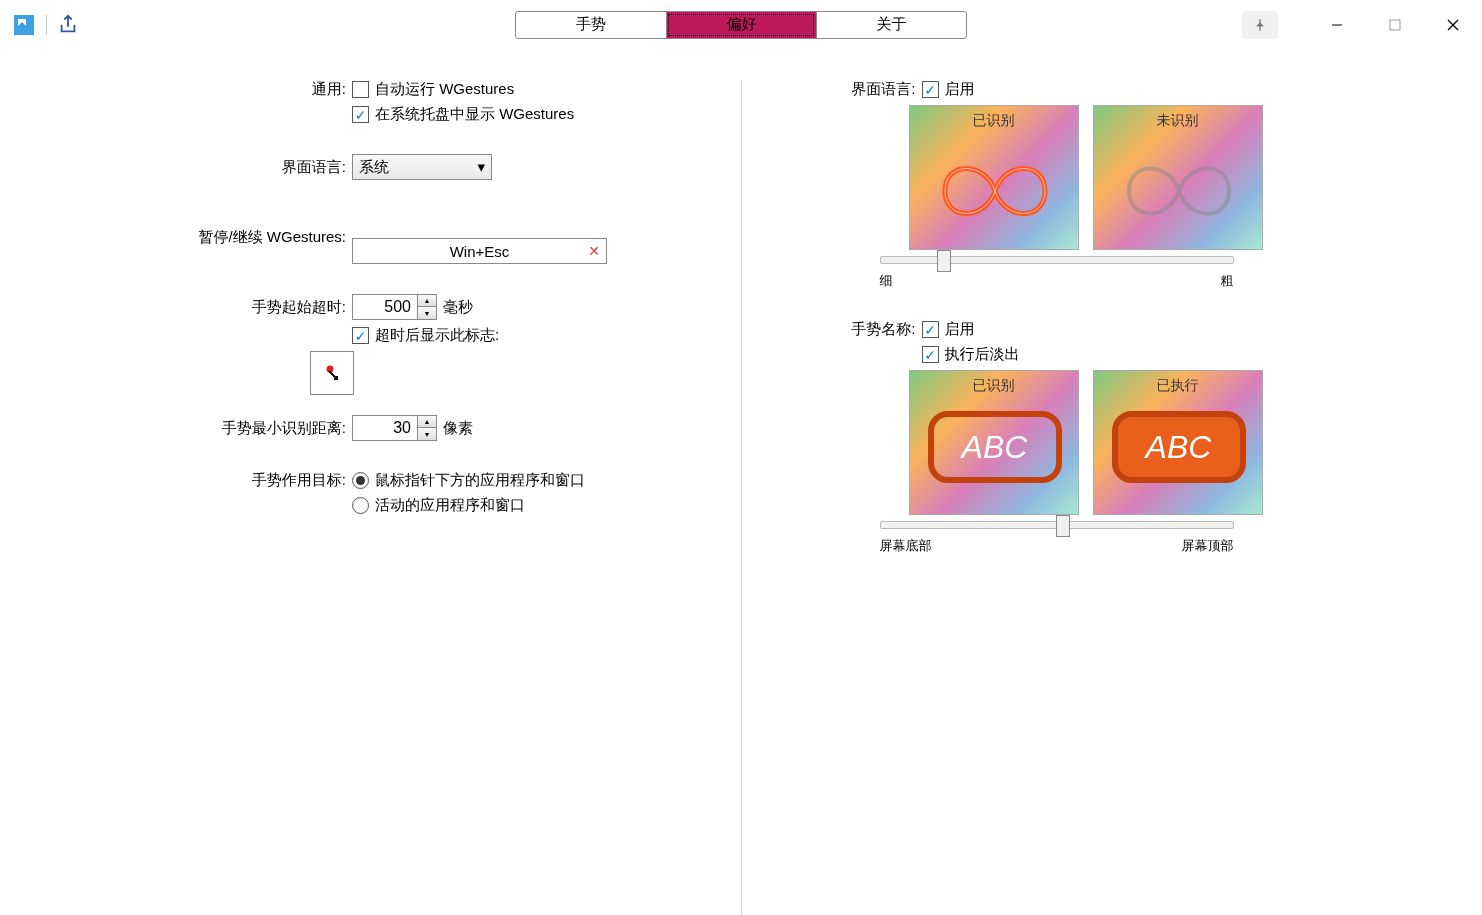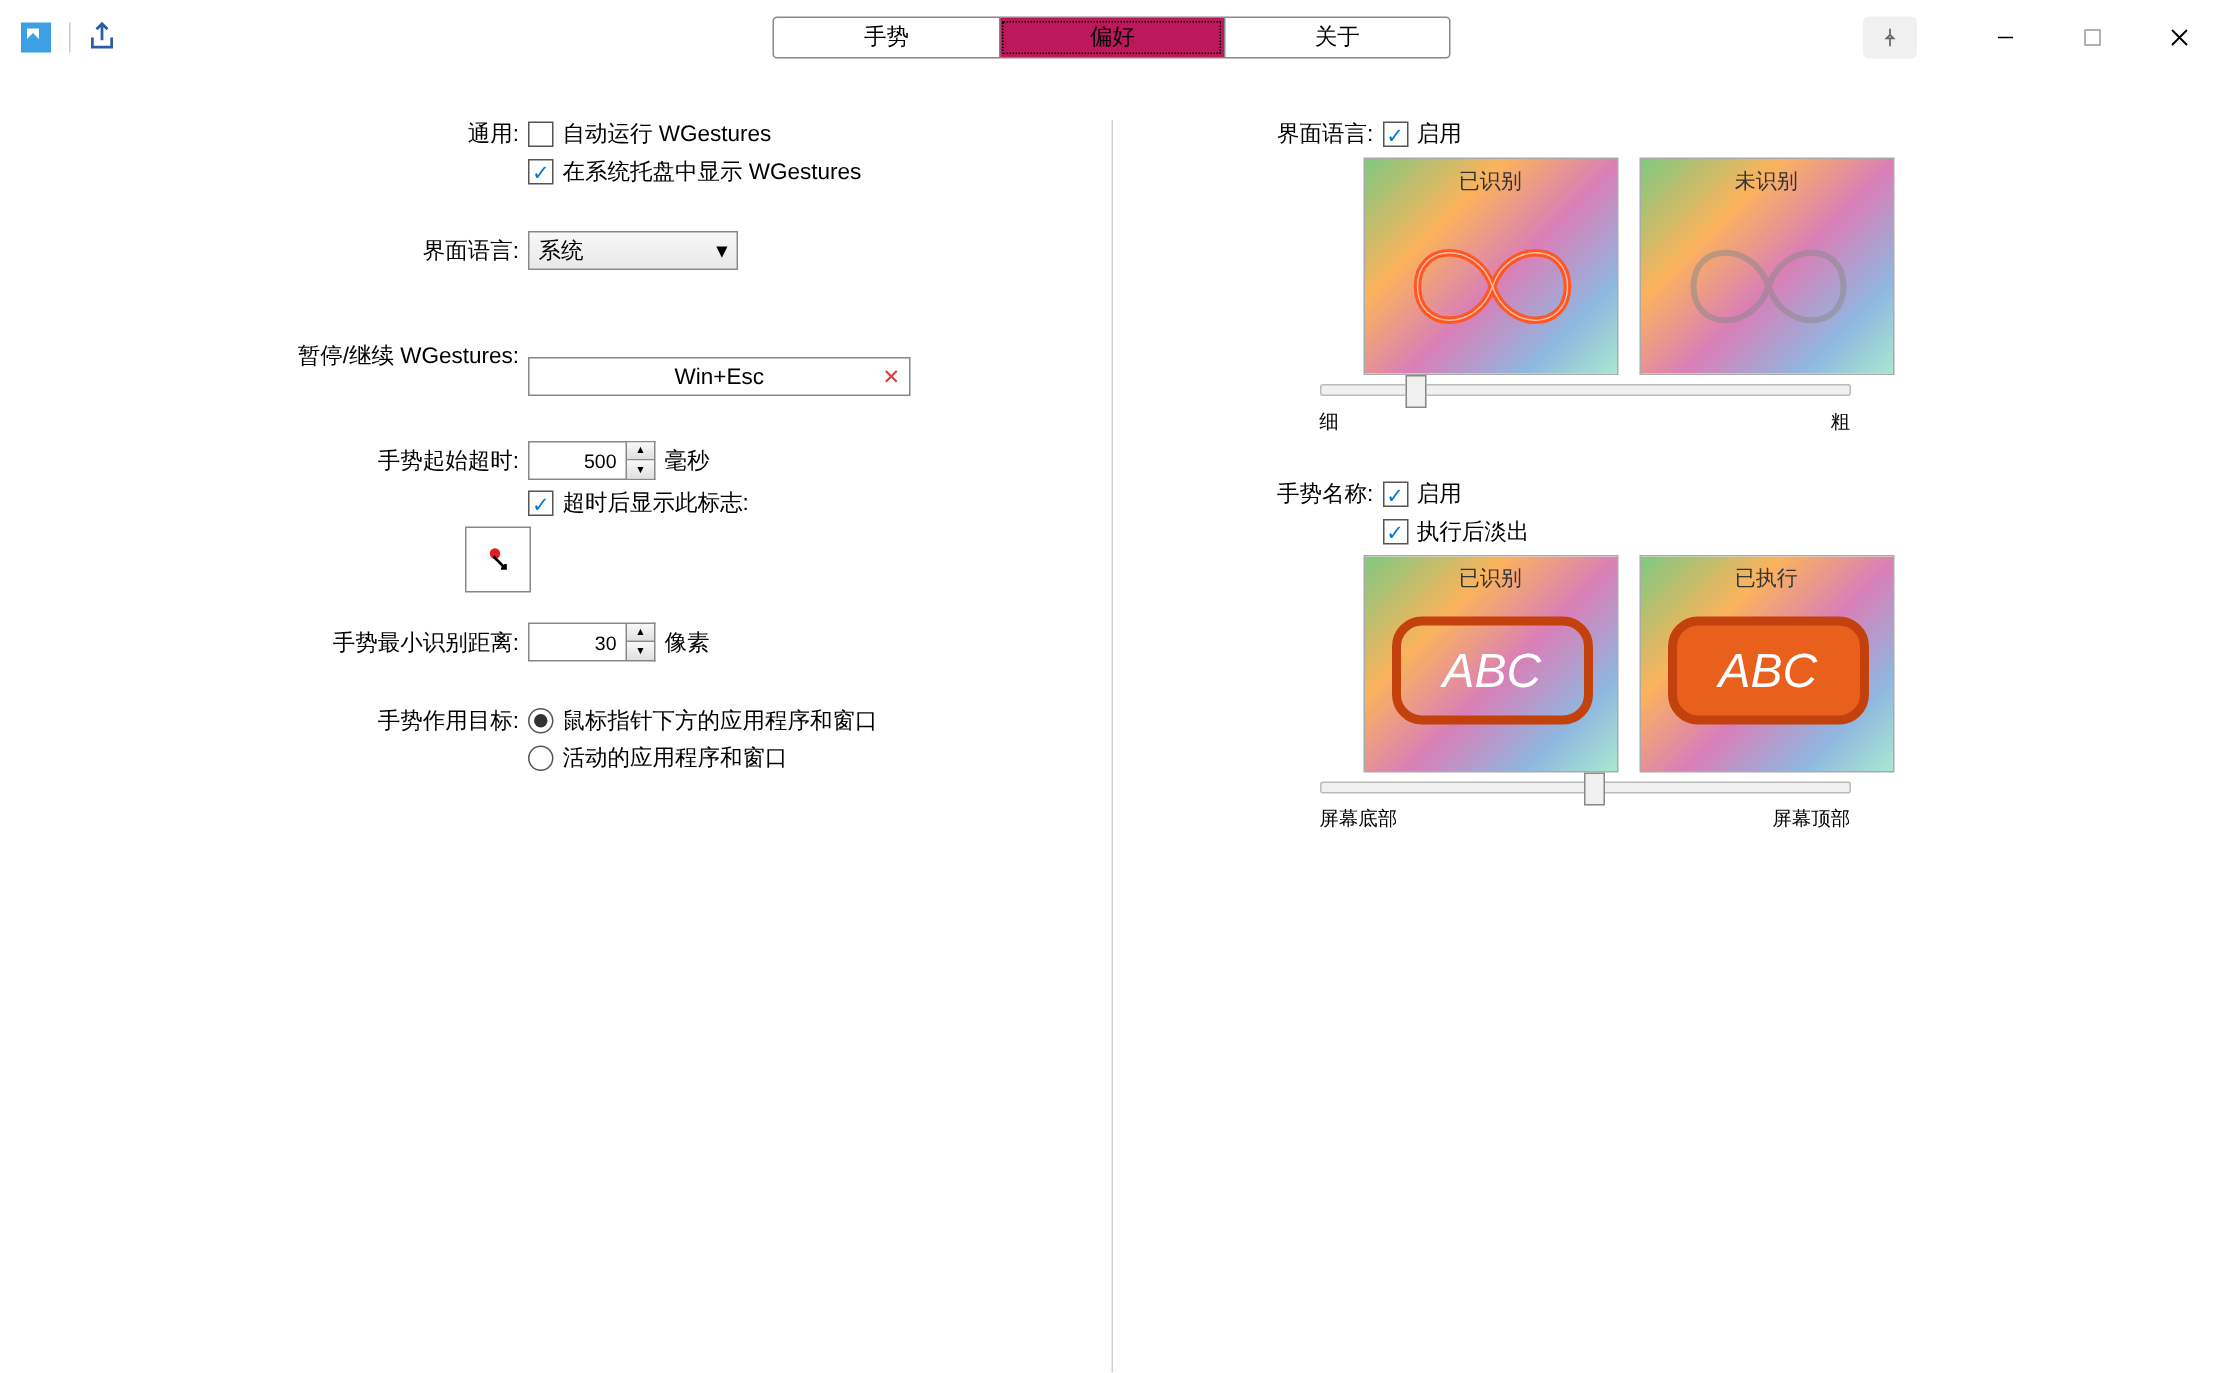--- a/index.html
+++ b/index.html
@@ -23,21 +23,21 @@
 .label-col { width: 310px; text-align: right; padding-right: 6px; font-size: 15px; }
 .control-col { flex: 1; display: flex; align-items: center; gap: 6px; }
 .checkbox { width: 17px; height: 17px; border: 1px solid #555; display: inline-flex; align-items: center; justify-content: center; cursor: pointer; background: #fff; flex-shrink: 0; }
 .checkbox.checked::after { content: "✓"; color: #0078d4; font-size: 14px; line-height: 1; }
 .radio { width: 17px; height: 17px; border: 1px solid #555; border-radius: 50%; display: inline-flex; align-items: center; justify-content: center; cursor: pointer; background: #fff; flex-shrink: 0; }
 .radio.checked::after { content: ""; width: 9px; height: 9px; border-radius: 50%; background: #333; }
 .select { width: 140px; height: 26px; border: 1px solid #888; background: linear-gradient(#f8f8f8,#e8e8e8); padding: 0 6px; display: flex; align-items: center; justify-content: space-between; cursor: pointer; }
 .hotkey-box { width: 255px; height: 26px; border: 1px solid #888; display: flex; align-items: center; justify-content: center; position: relative; margin-top: 28px; }
 .hotkey-clear { position: absolute; right: 6px; color: #d04040; cursor: pointer; font-size: 14px; }
 .spinner { display: flex; align-items: center; }
-.spinner input { width: 66px; height: 26px; border: 1px solid #888; text-align: right; padding-right: 6px; font-size: 13px; }
+.spinner input { width: 66px; height: 26px; border: 1px solid #888; text-align: right; padding-right: 6px; font-size: 16px; }
 .spinner-btns { display: flex; flex-direction: column; border: 1px solid #888; border-left: none; }
 .spinner-btn { width: 18px; height: 12px; background: linear-gradient(#f8f8f8,#e0e0e0); display: flex; align-items: center; justify-content: center; font-size: 7px; cursor: pointer; border-bottom: 1px solid #888; }
 .spinner-btn:last-child { border-bottom: none; }
 .timeout-icon-box { width: 44px; height: 44px; border: 1px solid #888; margin-left: 310px; margin-top: 6px; margin-bottom: 20px; display: flex; align-items: center; justify-content: center; position: relative; background: #fff; }
 .section-gap { height: 24px; }
 .preview-row { display: flex; gap: 14px; margin-left: 138px; margin-top: 4px; margin-bottom: 6px; padding-left: 29px; }
 .preview-card { width: 170px; height: 145px; border: 1px solid #aaa; position: relative; overflow: hidden; }
 .preview-gradient { position: absolute; inset: 0; background: linear-gradient(135deg, #7fc97f 0%, #fbb35c 30%, #d97fb8 55%, #8fb7e0 80%, #a8e8d0 100%); }
 .preview-title { position: absolute; top: 6px; left: 0; right: 0; text-align: center; font-size: 14px; color: #333; z-index: 2; }
 .infinity-svg { position: absolute; top: 45px; left: 15px; width: 140px; height: 80px; z-index: 2; }

